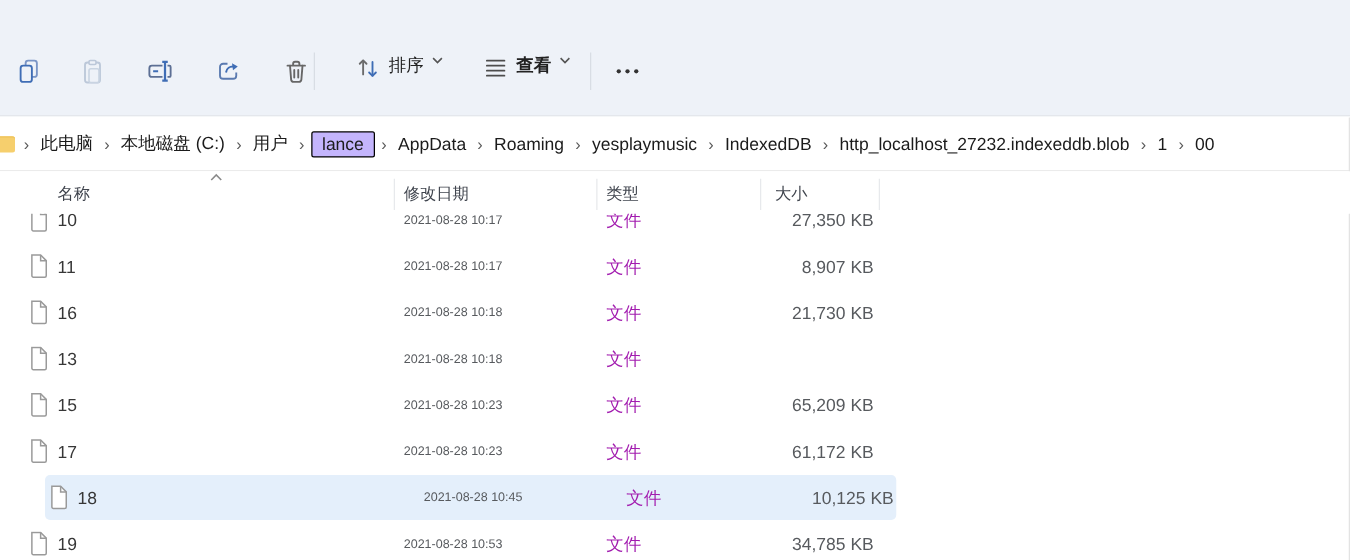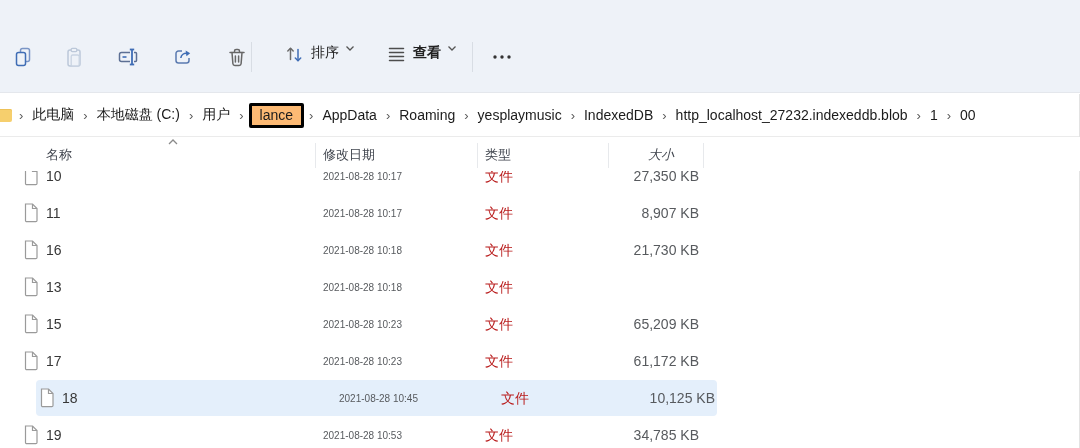--- a/index.html
+++ b/index.html
@@ -18,38 +18,38 @@
   .tb-label { font-size:14px; color:#222; white-space:nowrap; }
 
   
   .breadcrumb-bar { position:absolute; left:0; top:94px; width:1080px; height:43px;
                     background:#ffffff; border-bottom:1px solid #ebebeb;
                     display:flex; align-items:center; gap:7px; overflow:hidden; }
   .crumb { font-size:14px; color:#1b1b1b; white-space:nowrap; padding:2px 2px; cursor:pointer; }
   .crumb-chev { font-size:13px; color:#5a5a5a; padding-top:1px; cursor:pointer; }
   .folder-glyph { width:18px; height:13px; background:#f6cf6d; border-radius:2px;
                   margin-left:-6px; flex:0 0 auto; box-shadow:inset 0 1px 0 #eec258; }
-  .red-box { border:3px solid #000000; border-radius:2px; padding:1px 8px 2px 8px;
-             margin:0 -2px; background:#fdba74; }
+  .red-box { border:1px solid #000000; border-radius:2px; padding:1px 8px 2px 8px;
+             margin:0 -2px; background:#c4b5fd; }
 
   
   .list-header { position:absolute; left:0; top:137px; width:1080px; height:34px;
                  background:#ffffff; z-index:2; }
   .col-h { position:absolute; top:9px; font-size:13px; color:#40454e; white-space:nowrap; cursor:pointer; }
   .h-div { position:absolute; top:6px; width:1px; height:25px; background:#e7e9ec; }
   .sort-caret { position:absolute; left:167px; top:1px; }
 
   
   .rows { position:absolute; left:0; top:0; width:1080px; height:320px; z-index:1; }
   .row { position:absolute; left:20px; width:681px; height:36px; cursor:pointer; }
   .row.selected { background:#e4effb; border-radius:4px; }
   .row .ficon { position:absolute; left:3px; top:8px; }
   .row .fname { position:absolute; left:26px; top:0; line-height:36px; font-size:14px; color:#373737; }
   .row .fdate { position:absolute; left:303px; top:1px; line-height:36px; font-size:10px; color:#575a5e; white-space:nowrap; }
-  .row .ftype { position:absolute; left:465px; top:0; line-height:36px; font-size:14px; color:#b91c1c; }
+  .row .ftype { position:absolute; left:465px; top:0; line-height:36px; font-size:14px; color:#a21caf; }
   .row .fsize { position:absolute; right:2px; top:0; line-height:36px; font-size:14px; color:#575a5e; text-align:right; }
 
   .right-edge { position:absolute; right:0; top:94px; width:1px; height:354px; background:#e3e3e3; }
   svg { display:block; }
 </style>
 </head>
 <body>
 
 <div class="window">
 
@@ -299,18 +299,18 @@
       <svg width="12" height="8" viewBox="0 0 12 8" fill="none" stroke="#8a8a8a" stroke-width="1.3">
           <path d="M2,6 L6,2 L10,6"></path>
         </svg>
     </span>
     <span class="col-h" style="left:46px;">名称</span>
     <span class="h-div" style="left:315px;"></span>
     <span class="col-h" style="left:323px;">修改日期</span>
     <span class="h-div" style="left:477px;"></span>
     <span class="col-h" style="left:485px;">类型</span>
     <span class="h-div" style="left:608px;"></span>
-    <span class="col-h" style="left:648px;font-style:italic;">大小</span>
+    <span class="col-h" style="left:620px;">大小</span>
     <span class="h-div" style="left:703px;"></span>
   </div>
 
   <div class="right-edge"></div>
 </div>
 
 </body></html>

